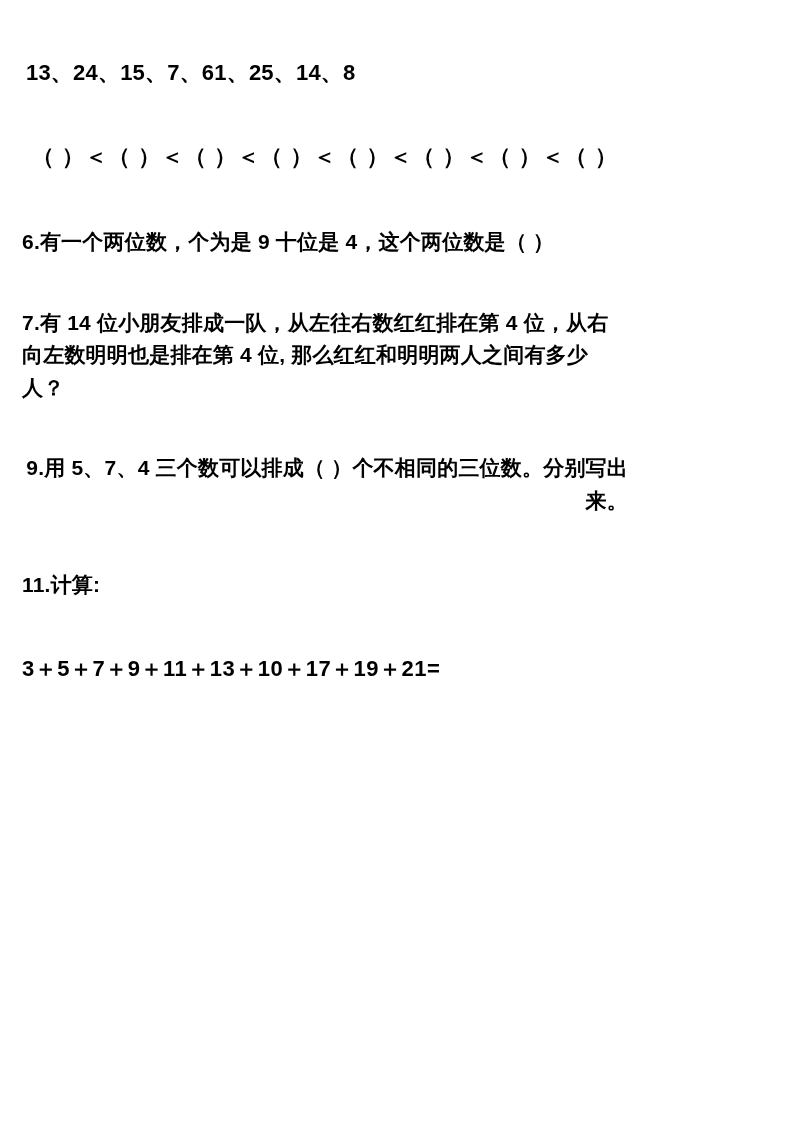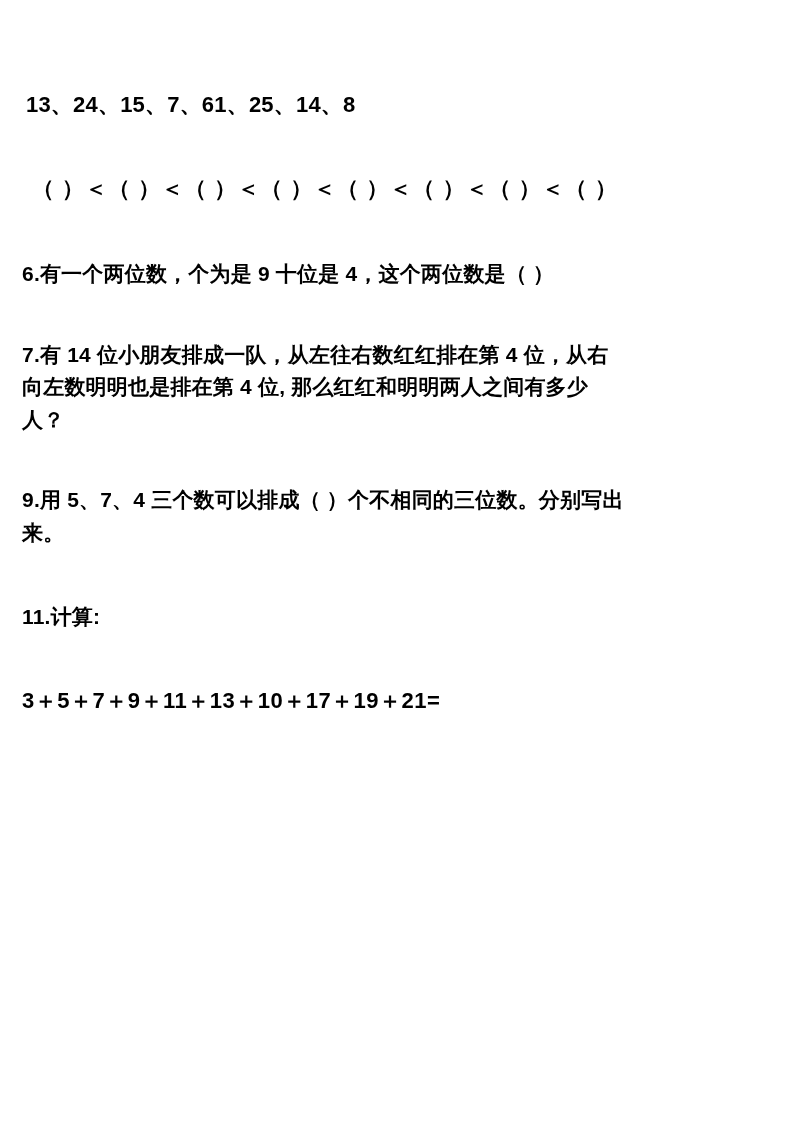--- a/index.html
+++ b/index.html
@@ -12,42 +12,42 @@
     height: 1122px;
     font-family: "Liberation Sans", "DejaVu Sans", sans-serif;
     color: #000000;
     overflow: hidden;
   }
   .page {
     position: relative;
     width: 650px;
     height: 1122px;
     box-sizing: border-box;
-    padding: 88px 22px 0 22px;
+    padding: 56px 22px 0 22px;
   }
   .block {
     font-size: 21px;
     line-height: 1.55;
     letter-spacing: 0.2px;
     font-weight: 700;
     white-space: pre-wrap;
     word-break: break-word;
   }
   
   .q-number-list { margin: 0 0 0 4px; font-size: 22px; }
   .q-compare {
     margin: 50px 0 0 10px;
     font-size: 22px;
     letter-spacing: 1px;
     font-weight: 700;
   }
   .q6  { margin: 52px 0 0 0; }
   .q7  { margin: 48px 0 0 0; }
   .q8  { margin: 48px 0 0 0; }
-  .q9  { margin: 48px 0 8px 0; }
+  .q9  { margin: 48px 0 8px 0; text-align: right; }
   .q10 { margin: 50px 0 0 0; }
   .q11 { margin: 52px 0 12px 0; }
   .q11-expr { margin: 50px 0 0 0; font-size: 22px; letter-spacing: 0.5px; }
 </style>
 </head>
 <body>
 
 <div class="page">
 
   <div class="block q-number-list">13、24、15、7、61、25、14、8</div>

